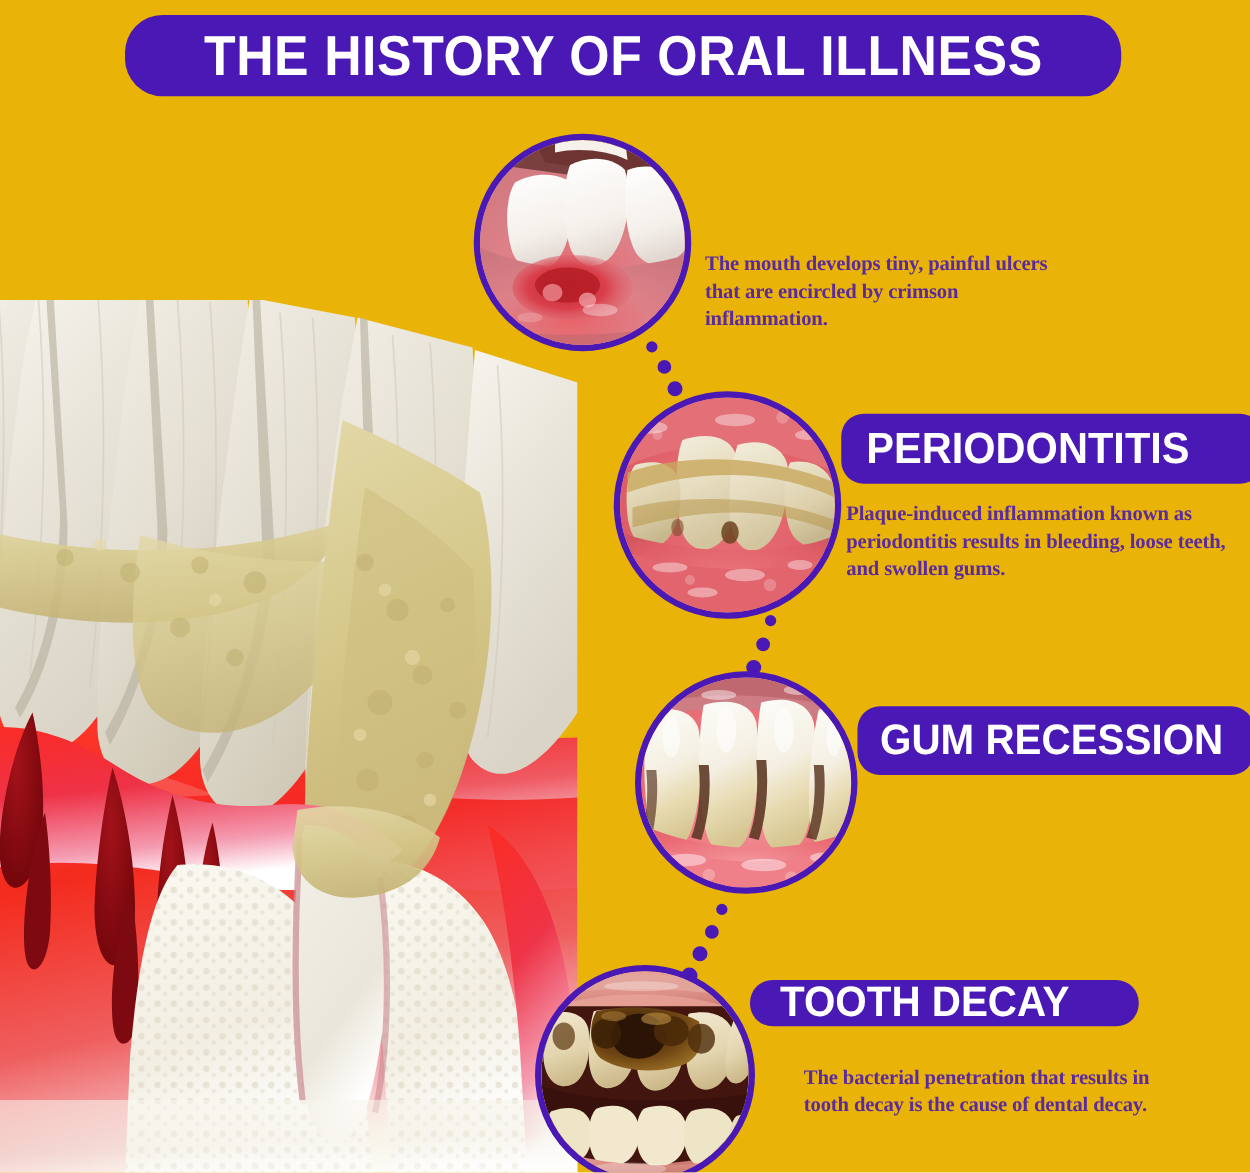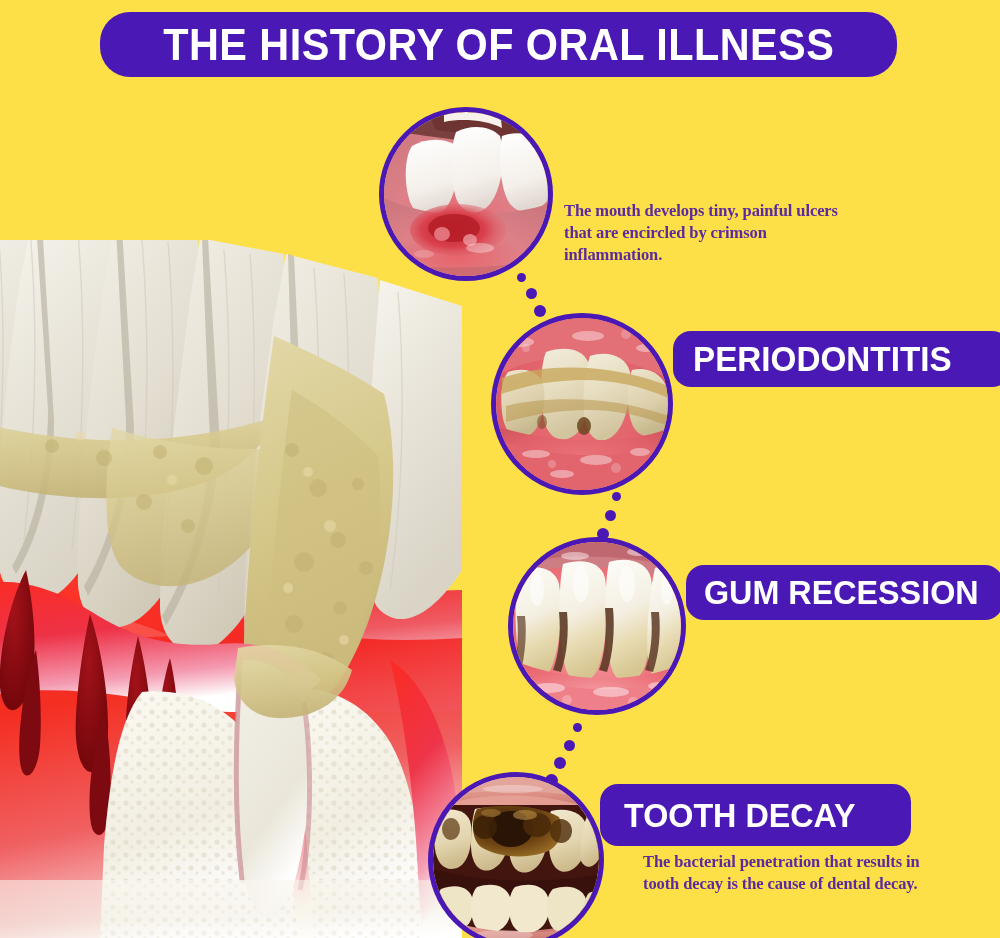--- a/index.html
+++ b/index.html
@@ -1,17 +1,17 @@
 <!DOCTYPE html>
 <html><head>
 <meta charset="utf-8">
 <style>
   html,body{margin:0;padding:0;background:#ffffff;}
   body{width:1000px;height:938px;overflow:hidden;font-family:"Liberation Sans",sans-serif;}
-  #canvas{position:relative;width:1000px;height:938px;background:#fde047;overflow:hidden;}
+  #canvas{position:relative;width:1000px;height:938px;background:#eab308;overflow:hidden;}
 
   
   .title-banner{
     position:absolute;left:100px;top:12px;width:797px;height:65px;
     background:#4a18b4;border-radius:30px;
     display:flex;align-items:center;justify-content:center;
   }
   .title-text{
     color:#ffffff;font-size:45px;font-weight:bold;letter-spacing:0.5px;
     font-family:"Liberation Sans Narrow","Liberation Sans",sans-serif;
@@ -327,20 +327,21 @@
             <circle cx="120" cy="150" r="5"></circle>
           <circle cx="30" cy="30" r="4"></circle>
             <circle cx="130" cy="16" r="5"></circle>
         </g>
       </svg>
     </div>
   </div>
   <div class="label-banner" style="left:673px;top:331px;width:317px;height:56px;border-radius:18px;padding-left:20px;">
     <span class="label-text" style="font-size:35px;">PERIODONTITIS</span>
   </div>
+  <div class="body-text" style="left:677px;top:400px;width:312px;">Plaque-induced inflammation known as periodontitis results in bleeding, loose teeth, and swollen gums.</div>
 
   <div class="photo-circle" style="left:508px;top:537px;width:168px;height:168px;">
     <div class="pc-inner">
       <svg viewBox="0 0 168 168" width="168" height="168" aria-hidden="true">
         <defs>
           <linearGradient id="r-tooth" x1="0" y1="0" x2="0.2" y2="1">
             <stop offset="0%" stop-color="#fdfcf8"></stop>
             <stop offset="48%" stop-color="#f4efe2"></stop>
             <stop offset="72%" stop-color="#e8dcb4"></stop>
             <stop offset="100%" stop-color="#d6c590"></stop>
@@ -448,18 +449,18 @@
 
         <path d="M0,138 C40,156 110,162 166,146 L166,166 L0,166 Z" fill="url(#d-lip)"></path>
         <path d="M0,150 C46,166 116,168 166,154 L166,166 L0,166 Z" fill="#d98d84"></path>
         <g fill="#ffffff" opacity="0.3">
           <ellipse cx="70" cy="158" rx="30" ry="5"></ellipse>
           <ellipse cx="80" cy="12" rx="30" ry="4"></ellipse>
         </g>
       </svg>
     </div>
   </div>
-  <div class="label-banner" style="left:600px;top:784px;width:287px;height:62px;border-radius:18px;padding-left:24px;">
+  <div class="label-banner" style="left:600px;top:784px;width:287px;height:37px;border-radius:18px;padding-left:24px;">
     <span class="label-text" style="font-size:34px;">TOOTH DECAY</span>
   </div>
   <div class="body-text" style="left:643px;top:851px;width:302px;">The bacterial penetration that results in tooth decay is the cause of dental decay.</div>
 
 </div>
 
 </body></html>

